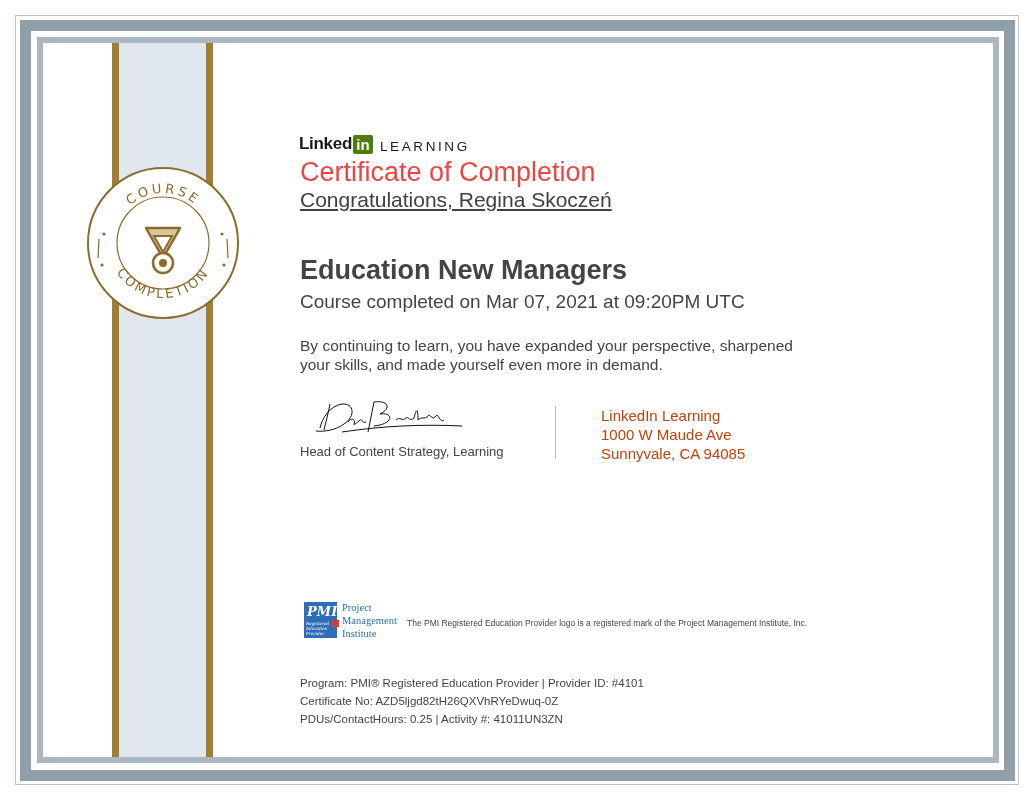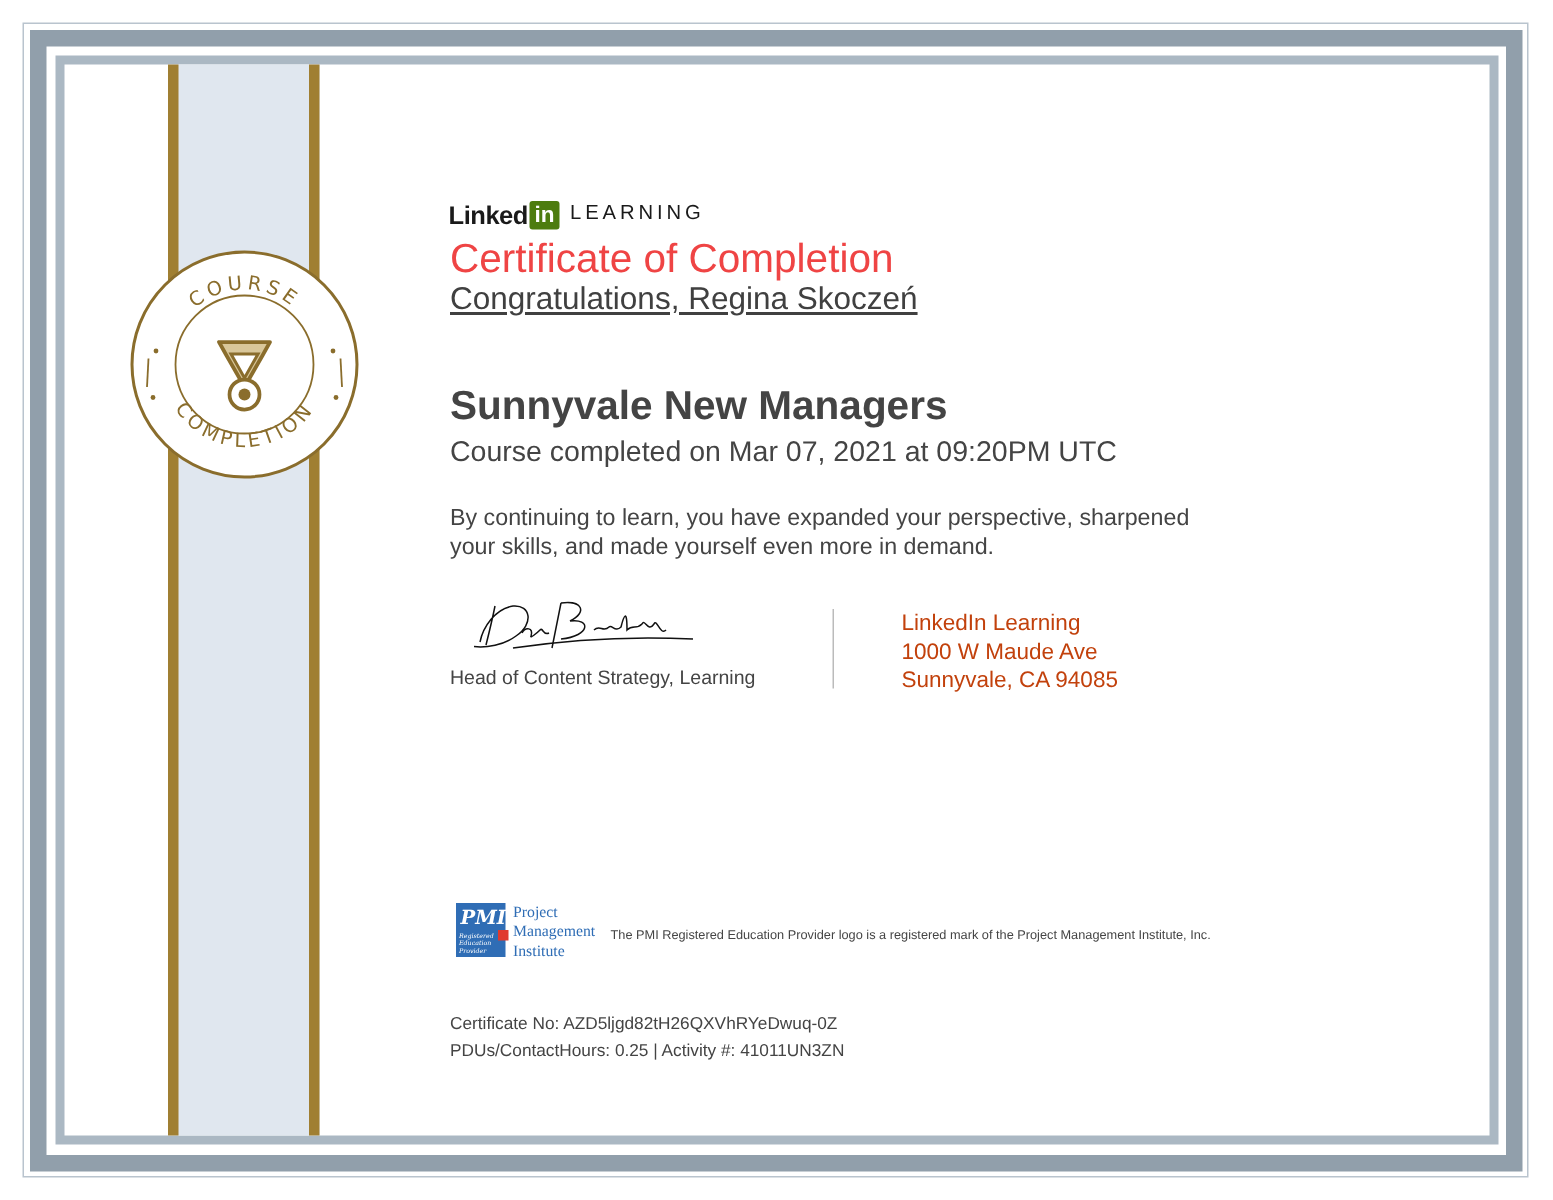--- a/index.html
+++ b/index.html
@@ -2,21 +2,21 @@
 <html><head>
 <meta charset="utf-8">
 <style>
   html, body { margin:0; padding:0; background:#ffffff; }
   body { width:1035px; height:800px; position:relative; overflow:hidden; font-family:"Liberation Sans", sans-serif; color:#4a4a4a; }
   .frame-outer-line { position:absolute; left:15px; top:15px; width:1004px; height:770px; border:1px solid #b9c4ce; box-sizing:border-box; }
   .frame-thick { position:absolute; left:20px; top:20px; width:995px; height:761px; border:11px solid #919fab; box-sizing:border-box; }
   .frame-inner { position:absolute; left:37px; top:37px; width:962px; height:726px; border:6px solid #abb8c3; box-sizing:border-box; background:#fff; }
   .stripe { position:absolute; left:112px; top:43px; width:101px; height:714px; background:#e0e7ef; border-left:7px solid #a07f32; border-right:7px solid #a07f32; box-sizing:border-box; }
   .seal { position:absolute; left:86px; top:166px; width:154px; height:154px; }
-  .brand { position:absolute; left:299px; top:134px; display:flex; align-items:flex-start; height:20px; }
+  .brand { position:absolute; left:299px; top:134px; display:flex; align-items:flex-end; height:20px; }
   .brand-linked { font-weight:bold; font-size:17px; color:#1a1a1a; letter-spacing:-0.3px; }
   .brand-in { display:inline-block; background:#4d7c0f; color:#fff; font-weight:bold; font-size:15px; width:20px; height:19px; line-height:20px; text-align:center; border-radius:2px; margin-left:1px; }
   .brand-learning { font-size:13.5px; letter-spacing:2.6px; color:#1a1a1a; margin-left:7px; }
   .title { position:absolute; left:300px; top:157px; font-size:27px; color:#ef4444; white-space:nowrap; }
   .congrats { position:absolute; left:300px; top:188px; font-size:21px; color:#404040; white-space:nowrap;text-decoration:underline; }
   .course { position:absolute; left:300px; top:255px; font-size:27px; font-weight:bold; color:#444; white-space:nowrap; }
   .completed { position:absolute; left:300px; top:291px; font-size:19px; color:#444; white-space:nowrap; }
   .blurb { position:absolute; left:300px; top:336px; width:520px; font-size:15.5px; line-height:19px; color:#444; }
   .signature { position:absolute; left:312px; top:398px; width:155px; height:40px; }
   .signer-title { position:absolute; left:300px; top:444px; font-size:13px; color:#444; white-space:nowrap; }
@@ -62,21 +62,21 @@
 </svg>
 
 <div class="brand">
   <span class="brand-linked">Linked</span>
   <span class="brand-in">in</span>
   <span class="brand-learning">LEARNING</span>
 </div>
 
 <div class="title">Certificate of Completion</div>
 <div class="congrats">Congratulations, Regina Skoczeń</div>
-<div class="course">Sunnyvale New Managers</div>
+<div class="course">Education New Managers</div>
 <div class="completed">Course completed on Mar 07, 2021 at 09:20PM UTC</div>
 <div class="blurb">By continuing to learn, you have expanded your perspective, sharpened your skills, and made yourself even more in demand.</div>
 
 <svg class="signature" viewBox="0 0 155 40">
   <path d="M8,30 C10,20 18,8 30,6 C42,5 44,18 32,26 C24,32 12,34 4,33 M18,6 C16,16 14,24 12,32" fill="none" stroke="#111" stroke-width="1"></path>
   <path d="M36,24 C38,20 44,20 42,26 C41,28 46,24 48,22 C50,20 50,26 54,24" fill="none" stroke="#111" stroke-width="1"></path>
   <path d="M62,4 C60,14 58,24 56,34 M62,4 C76,2 80,10 68,16 C82,14 82,26 62,28" fill="none" stroke="#111" stroke-width="1"></path>
   <path d="M84,22 C88,18 90,24 94,20 C96,18 98,24 102,20 C104,12 106,8 106,22 C110,18 112,22 116,18 C118,14 120,24 124,18 C126,14 128,26 132,22" fill="none" stroke="#111" stroke-width="1"></path>
   <path d="M30,34 C70,28 110,26 150,28" fill="none" stroke="#111" stroke-width="1"></path>
 </svg>
@@ -98,15 +98,16 @@
   <text x="4" y="30" font-family="DejaVu Serif, serif" font-size="4.2" font-style="italic" fill="#ffffff">Education</text>
   <text x="4" y="35" font-family="DejaVu Serif, serif" font-size="4.2" font-style="italic" fill="#ffffff">Provider</text>
   <text x="40" y="11" font-family="Liberation Serif, serif" font-size="10.5" fill="#2f6db5">Project</text>
   <text x="40" y="24" font-family="Liberation Serif, serif" font-size="10.5" fill="#2f6db5">Management</text>
   <text x="40" y="37" font-family="Liberation Serif, serif" font-size="10.5" fill="#2f6db5">Institute</text>
 </svg>
 
 <div class="pmi-note">The PMI Registered Education Provider logo is a registered mark of the Project Management Institute, Inc.</div>
 
 <div class="footer">
+  <div>Program: PMI® Registered Education Provider | Provider ID: #4101</div>
   <div>Certificate No: AZD5ljgd82tH26QXVhRYeDwuq-0Z</div>
   <div>PDUs/ContactHours: 0.25 | Activity #: 41011UN3ZN</div>
 </div>
 
 </body></html>

